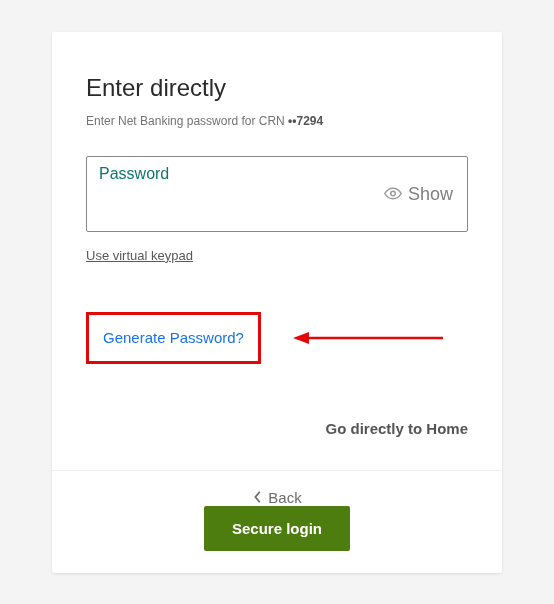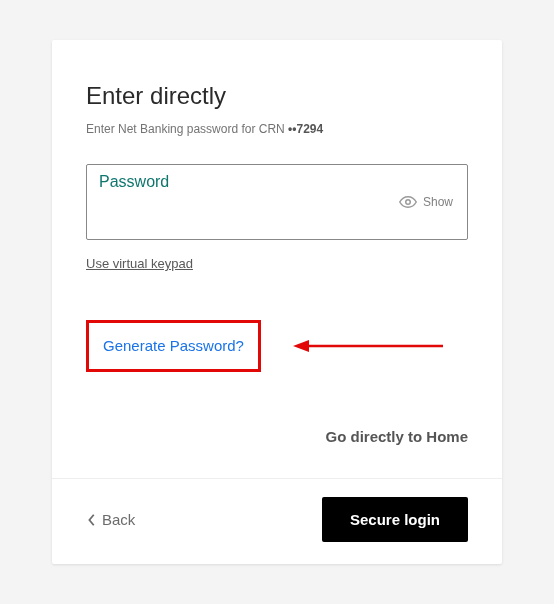--- a/index.html
+++ b/index.html
@@ -5,33 +5,33 @@
     * { margin: 0; padding: 0; box-sizing: border-box; font-family: Arial, Helvetica, sans-serif; }
     body { background: #f4f4f4; width: 554px; height: 604px; display: flex; align-items: center; justify-content: center; }
     .card { background: #fff; width: 450px; border-radius: 2px; box-shadow: 0 1px 3px rgba(0,0,0,0.1); }
     .card-inner { padding: 42px 34px 24px; }
     .title { font-size: 24px; font-weight: 400; color: #2a2a2a; margin-bottom: 12px; }
     .subtitle { font-size: 12px; color: #737373; margin-bottom: 28px; }
     .crn { font-weight: 700; color: #555; }
     .input-wrap { position: relative; border: 1px solid #888; border-radius: 2px; padding: 8px 12px 10px; margin-bottom: 14px; }
     .input-label { font-size: 16px; color: #0f766e; display: block; margin-bottom: 20px; }
     .input-field { border: none; outline: none; font-size: 15px; width: 70%; background: transparent; }
-    .show-toggle { position: absolute; right: 14px; top: 50%; transform: translateY(-50%); display: flex; align-items: center; gap: 6px; color: #808080; font-size: 12px; cursor: pointer; }
+    .show-toggle { position: absolute; right: 14px; top: 50%; transform: translateY(-50%); display: flex; align-items: center; gap: 6px; color: #808080; font-size: 18px; cursor: pointer; }
     .virtual-keypad-row { text-align: left; margin-bottom: 48px; }
     .virtual-keypad-link { font-size: 13px; color: #595959; text-decoration: underline; cursor: pointer; }
     .gen-row { display: flex; align-items: center; gap: 32px; margin-bottom: 56px; }
     .highlight-box { border: 3px solid #e20808; padding: 14px 14px; }
     .gen-link { color: #1a73e8; font-size: 15px; cursor: pointer; }
     .arrow-svg { flex-shrink: 0; }
     .home-row { text-align: right; margin-bottom: 8px; }
     .home-link { font-size: 15px; color: #555; font-weight: 600; cursor: pointer; }
     .divider { border-top: 1px solid #eee; }
-    .footer-row { display: flex; justify-content: space-between; align-items: center; padding: 18px 34px 22px; }
+    .footer-row { display: flex; justify-content: space-between; align-items: center; padding: 18px 34px 22px; flex-direction: column; }
     .back-btn { display: flex; align-items: center; gap: 4px; color: #6b6b6b; font-size: 15px; cursor: pointer; }
-    .secure-btn { background: #000000; color: #fff; border: none; padding: 14px 28px; font-size: 15px; font-weight: 600; cursor: pointer; border-radius: 2px; }
+    .secure-btn { background: #4d7c0f; color: #fff; border: none; padding: 14px 28px; font-size: 15px; font-weight: 600; cursor: pointer; border-radius: 2px; }
   </style>
 </head>
 <body>
 
 <div class="card">
   <div class="card-inner">
     <h1 class="title">Enter directly</h1>
     <p class="subtitle">
       <span>Enter Net Banking password for CRN </span><span class="crn">••7294</span>
     </p>

